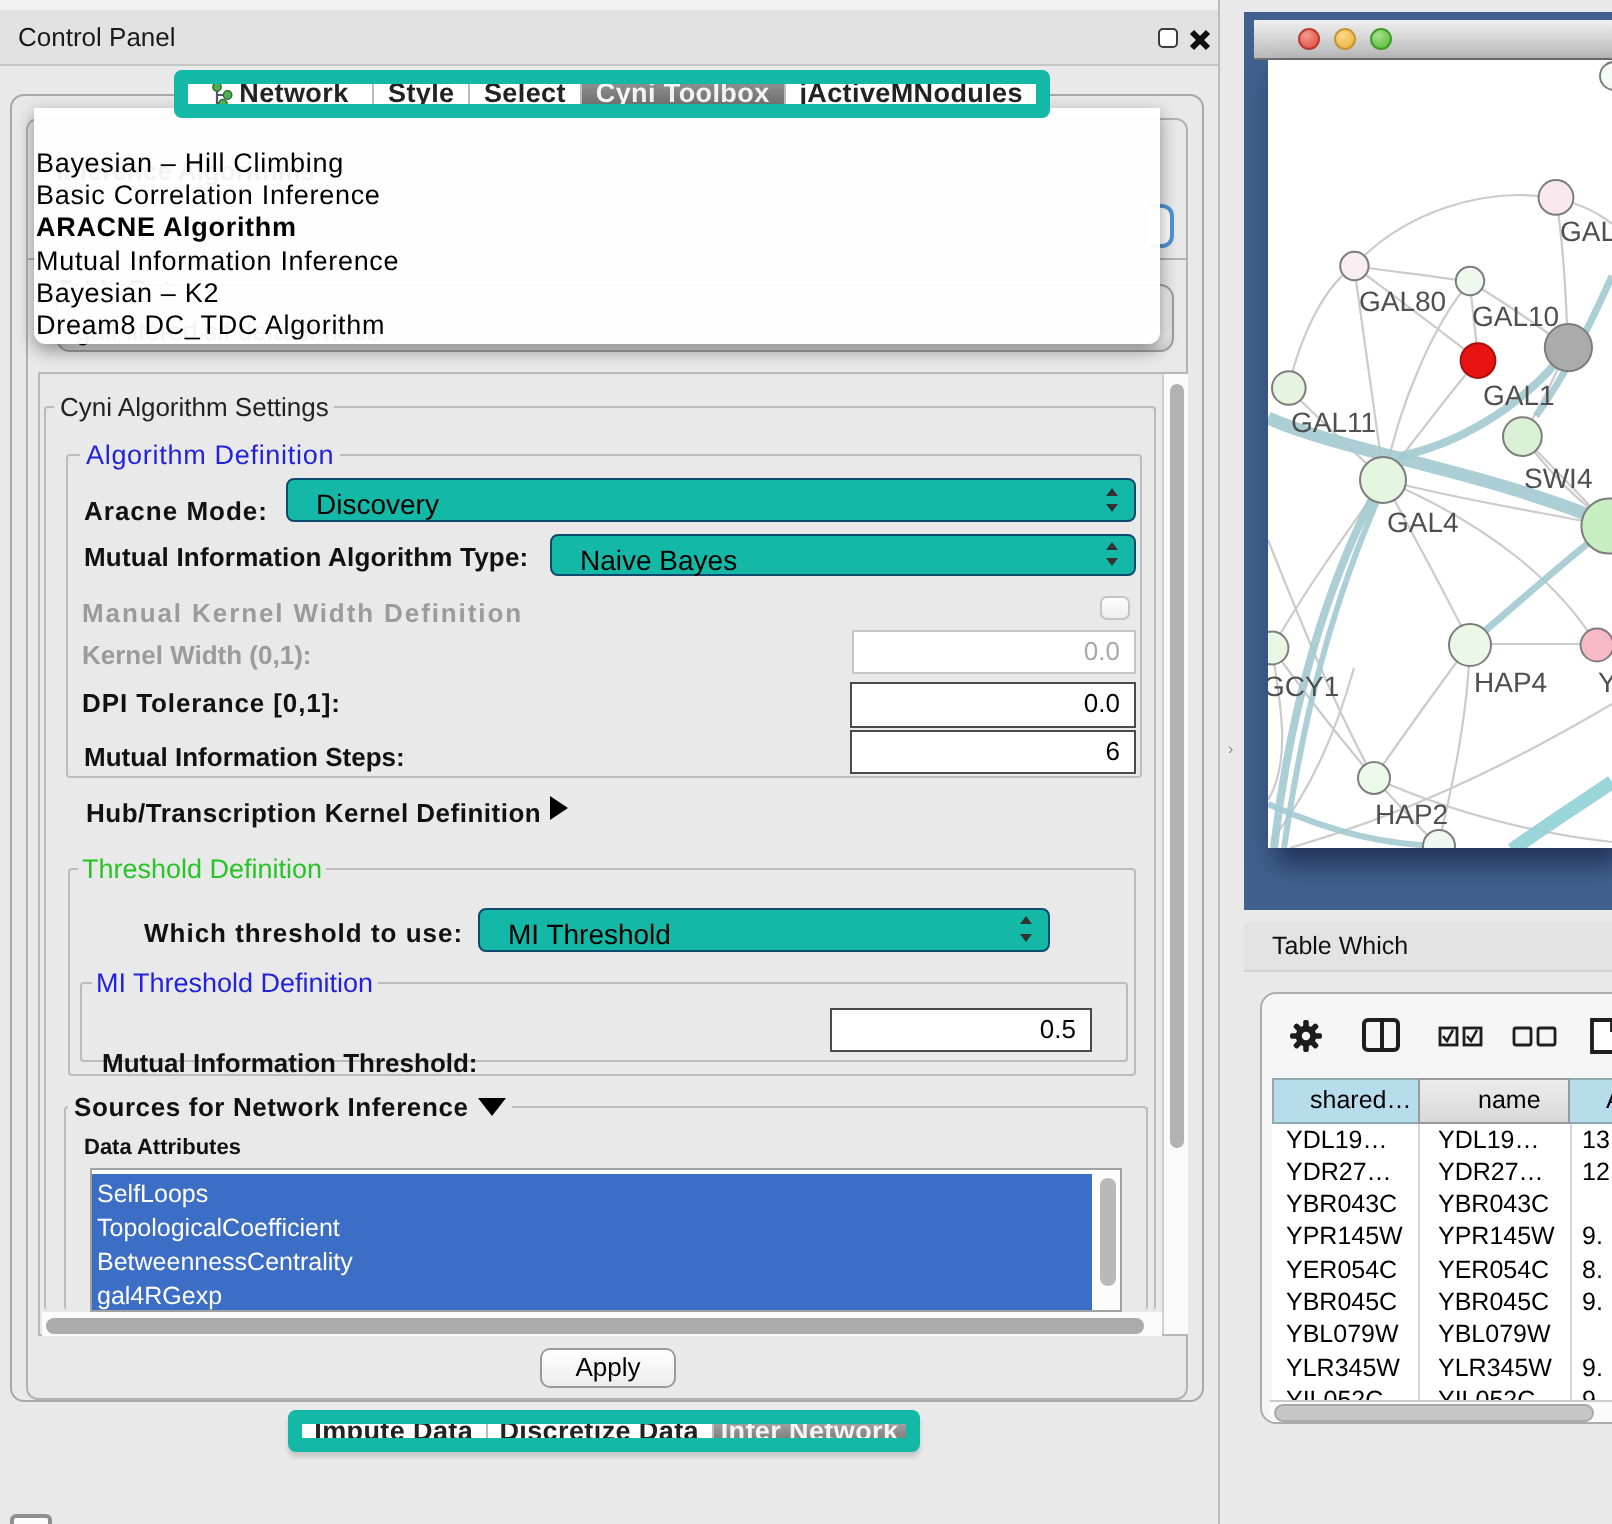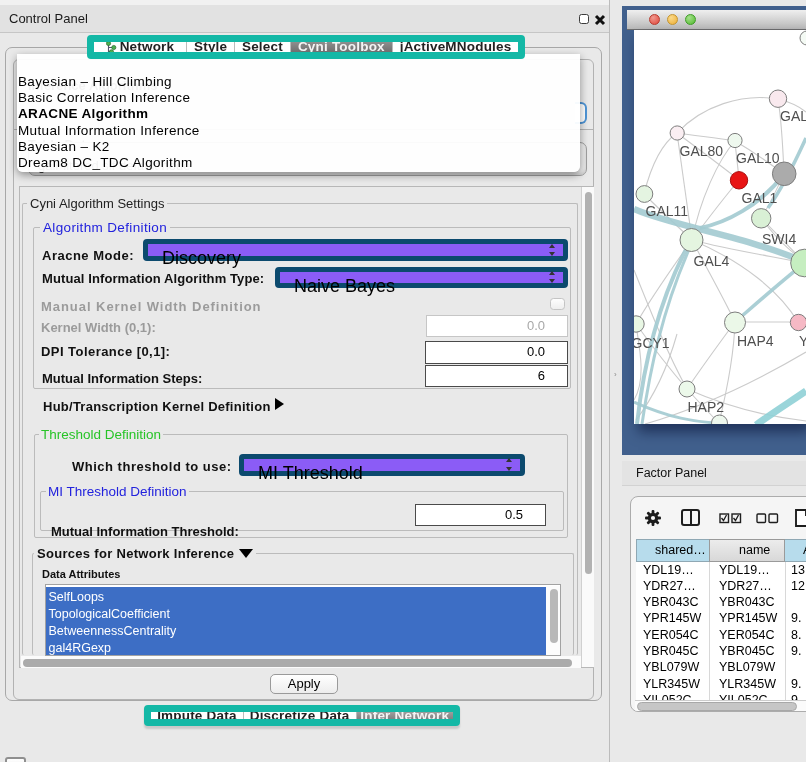--- a/index.html
+++ b/index.html
@@ -1,24 +1,24 @@
 <!DOCTYPE html>
 <html><head><meta charset="utf-8"><style>
 *{margin:0;padding:0;box-sizing:border-box}
 html,body{width:806px;height:762px;overflow:hidden;background:#e9e9e9;font-family:"Liberation Sans",sans-serif}
 .abs{position:absolute}
 .lbl{position:absolute;font-size:13px;font-weight:bold;color:#111;white-space:nowrap}
 .dis{color:#9b9b9b}
-.combo{position:absolute;background:#8b5cf6;border:5px solid #0c4a6e;border-radius:4px;font-size:18px;color:#000}
+.combo{position:absolute;background:#14b8a6;border:1px solid #0c4a6e;border-radius:4px;font-size:14px;color:#000}
 .combo span{position:absolute;left:14px;top:4px;white-space:nowrap}
 .arr{position:absolute;right:7px;top:50%;width:7px;height:0}
 .arr i{position:absolute;left:0;width:0;height:0;border-left:3px solid transparent;border-right:3px solid transparent}
 .arr .u{top:-6.5px;border-bottom:4px solid #333}
 .arr .d{top:2px;border-top:4px solid #333}
-.fld{position:absolute;background:#fff;font-size:13px;text-align:right;padding-right:22px;color:#000}
+.fld{position:absolute;background:#fff;font-size:13px;text-align:right;padding-right:7px;color:#000}
 .grp{position:absolute;border:1px solid #bbb;border-radius:2px}
 .gt{position:absolute;top:-8px;font-size:13px;background:#e9e9e9;padding:0 3px;white-space:nowrap;color:#222}
 .seg{position:absolute;background:#fff;border:7px solid #14b8a6;border-radius:4px;display:flex;font-size:13.5px;letter-spacing:.2px;font-weight:bold;color:#222;overflow:hidden}
 .seg div{display:flex;align-items:center;justify-content:center;border-right:1px solid #bbb;height:100%}
 .seg div:last-child{border-right:none}
 .seg .sel{background:linear-gradient(#8e8e8e,#6f6f6f);color:#f4f4f4}
 .tc{position:absolute;font-size:12.5px;color:#000;white-space:nowrap}
 </style></head><body>
 
 <div class="abs" style="left:0;top:0;width:610px;height:762px;background:#e9e9e9">
@@ -226,21 +226,21 @@
         <text x="799" y="346">Y</text>
         <text x="687.5" y="412">HAP2</text>
       </g>
     </svg>
   </div>
 </div>
 
 <div class="abs" style="left:614px;top:370px;width:5px;height:8px;color:#8a8a8a;font-size:8px">›</div>
 
 <div class="abs" style="left:622px;top:461px;width:184px;height:25px;background:#e3e3e3;border-bottom:1px solid #d2d2d2"></div>
-<div class="abs" style="left:636px;top:466px;font-size:12.5px;color:#111">Factor Panel</div>
+<div class="abs" style="left:636px;top:466px;font-size:12.5px;color:#111">Table Which</div>
 
 <div class="abs" style="left:630px;top:496px;width:184px;height:216px;border:1px solid #acacac;border-radius:8px;background:#f5f5f5;overflow:hidden">
 
   <svg class="abs" style="left:14px;top:13px" width="16" height="16" viewBox="0 0 16 16">
       <g fill="#1c1c1c">
         <rect x="6.6" y="0" width="2.8" height="16" rx="1"></rect>
         <rect x="6.6" y="0" width="2.8" height="16" rx="1" transform="rotate(45 8 8)"></rect>
         <rect x="6.6" y="0" width="2.8" height="16" rx="1" transform="rotate(90 8 8)"></rect>
         <rect x="6.6" y="0" width="2.8" height="16" rx="1" transform="rotate(135 8 8)"></rect>
         <circle cx="8" cy="8" r="5.2"></circle>

